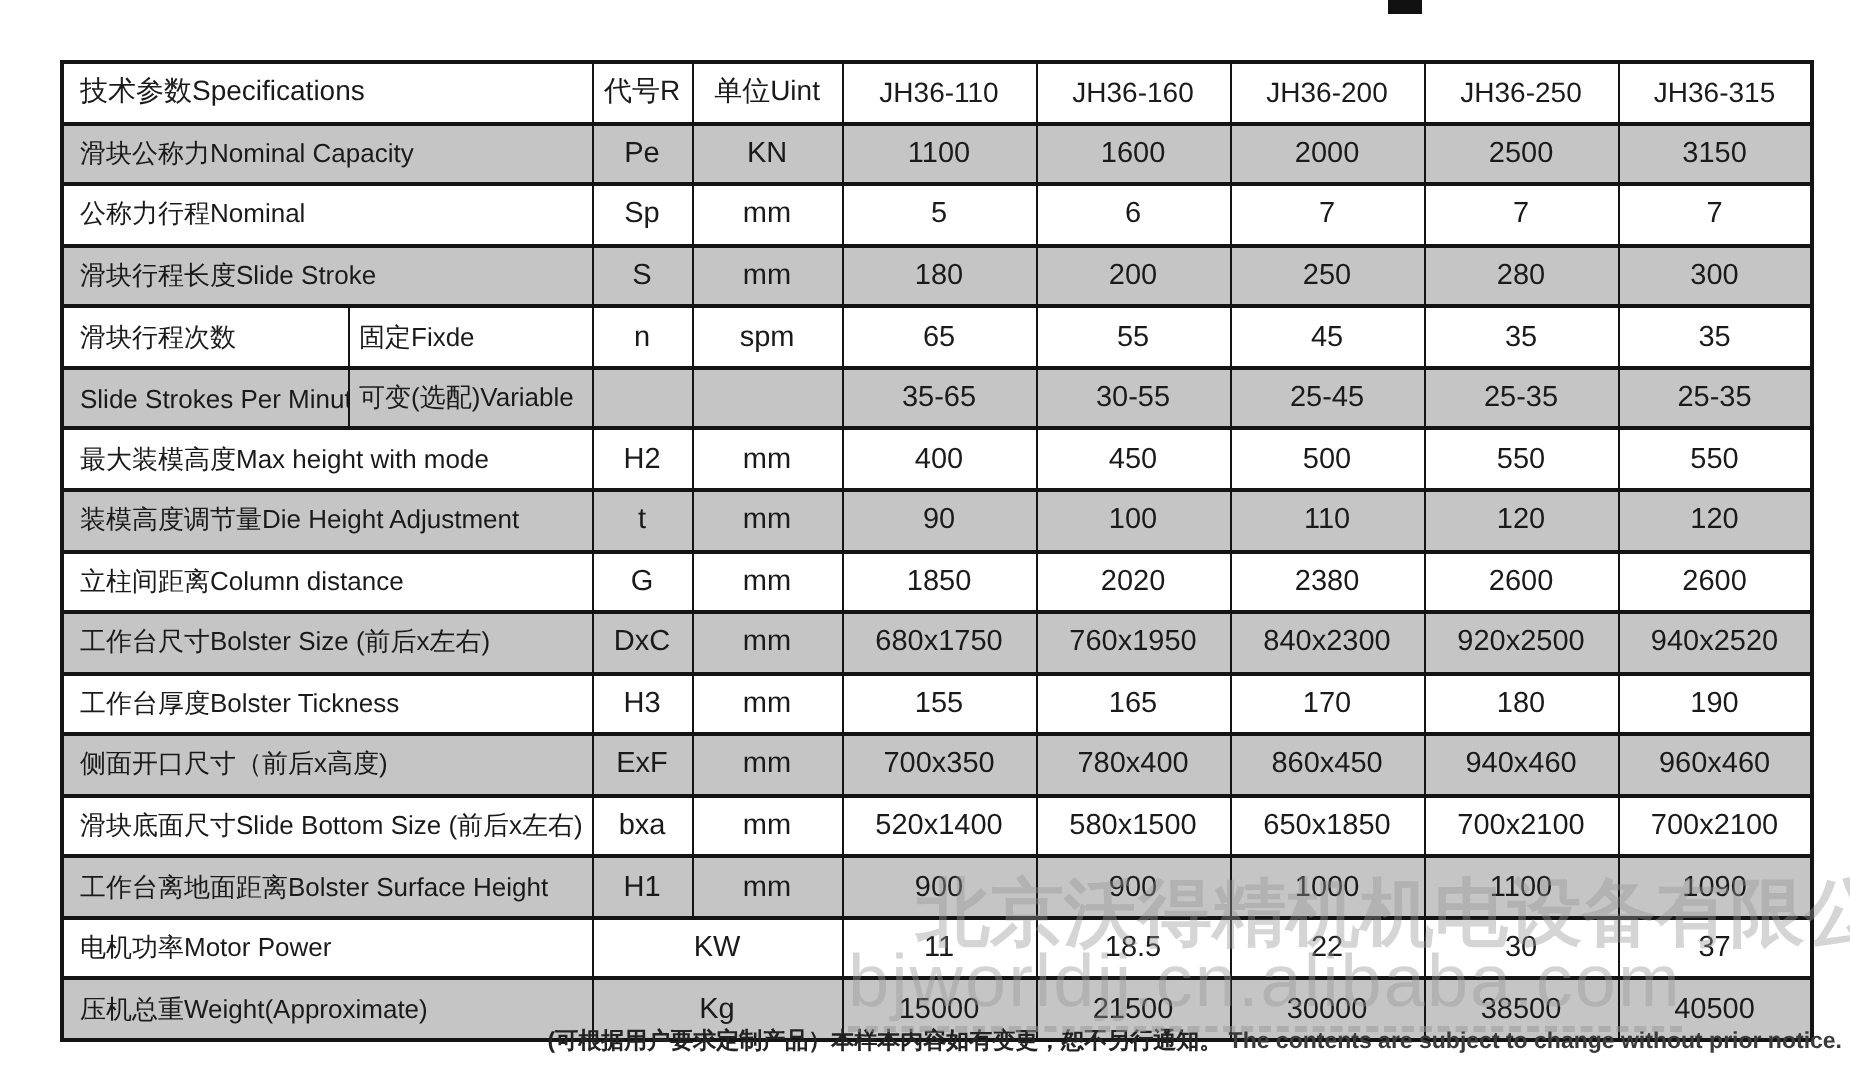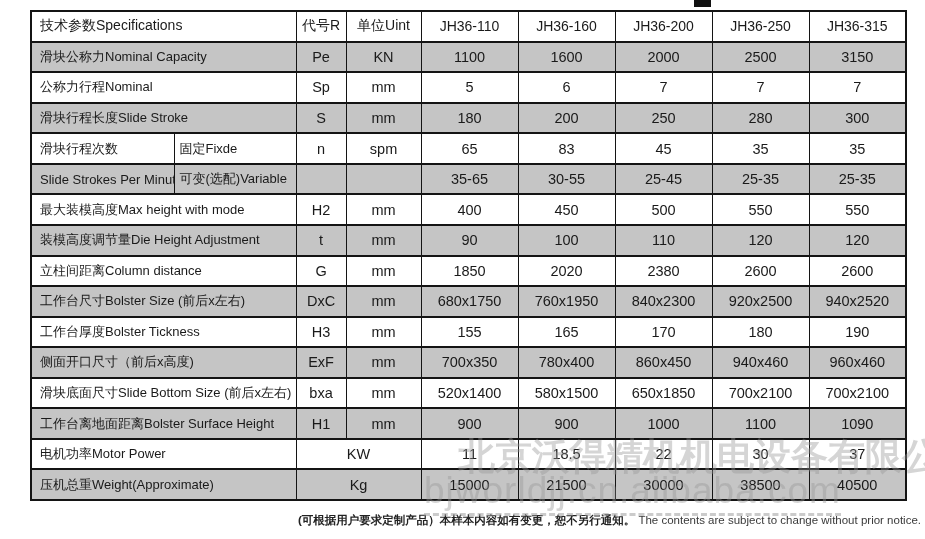--- a/index.html
+++ b/index.html
@@ -9,21 +9,21 @@
     background:#ffffff;
     font-family:"Liberation Sans","DejaVu Sans",sans-serif;
     color:#1a1a1a;
     overflow:hidden;
   }
   .top-mark{
     position:absolute;left:694px;top:0;width:17px;height:7px;
     background:#111;
   }
   table.spec-table{
-    position:absolute;left:30px;top:10px;
+    position:absolute;left:30px;top:30px;
     width:875px;height:491px;
     border-collapse:collapse;table-layout:fixed;
     border:2px solid #141414;
   }
   table.spec-table td{
     border:1px solid #141414;
     border-top-width:2px;border-bottom-width:2px;
     text-align:center;vertical-align:middle;
     font-size:14.5px;
     padding:0;
@@ -57,21 +57,21 @@
     letter-spacing:1px;
     border-bottom:3px dashed rgba(152,152,152,0.5);
     padding-bottom:1px;
   }
   .footnote{
     position:absolute;right:4px;top:513px;
     font-size:11.5px;
     white-space:nowrap;
   }
   .fn-bold{font-weight:700;color:#222;margin-top:48px;}
-  .fn-en{font-weight:400;color:#3a3a3a;}
+  .fn-en{font-weight:700;color:#3a3a3a;}
 </style>
 </head>
 <body>
 
 <div class="page">
 
   <div class="top-mark"></div>
 
   <table class="spec-table">
     <colgroup>
@@ -125,21 +125,21 @@
           <td>250</td>
           <td>280</td>
           <td>300</td>
         </tr>
         <tr>
           <td class="lbl">滑块行程次数</td>
           <td class="sublbl">固定Fixde</td>
           <td>n</td>
           <td>spm</td>
           <td>65</td>
-          <td>83</td>
+          <td>55</td>
           <td>45</td>
           <td>35</td>
           <td>35</td>
         </tr>
         <tr class="shaded">
           <td class="lbl">Slide Strokes Per Minute</td>
           <td class="sublbl">可变(选配)Variable</td>
           <td></td>
           <td></td>
           <td>35-65</td>

